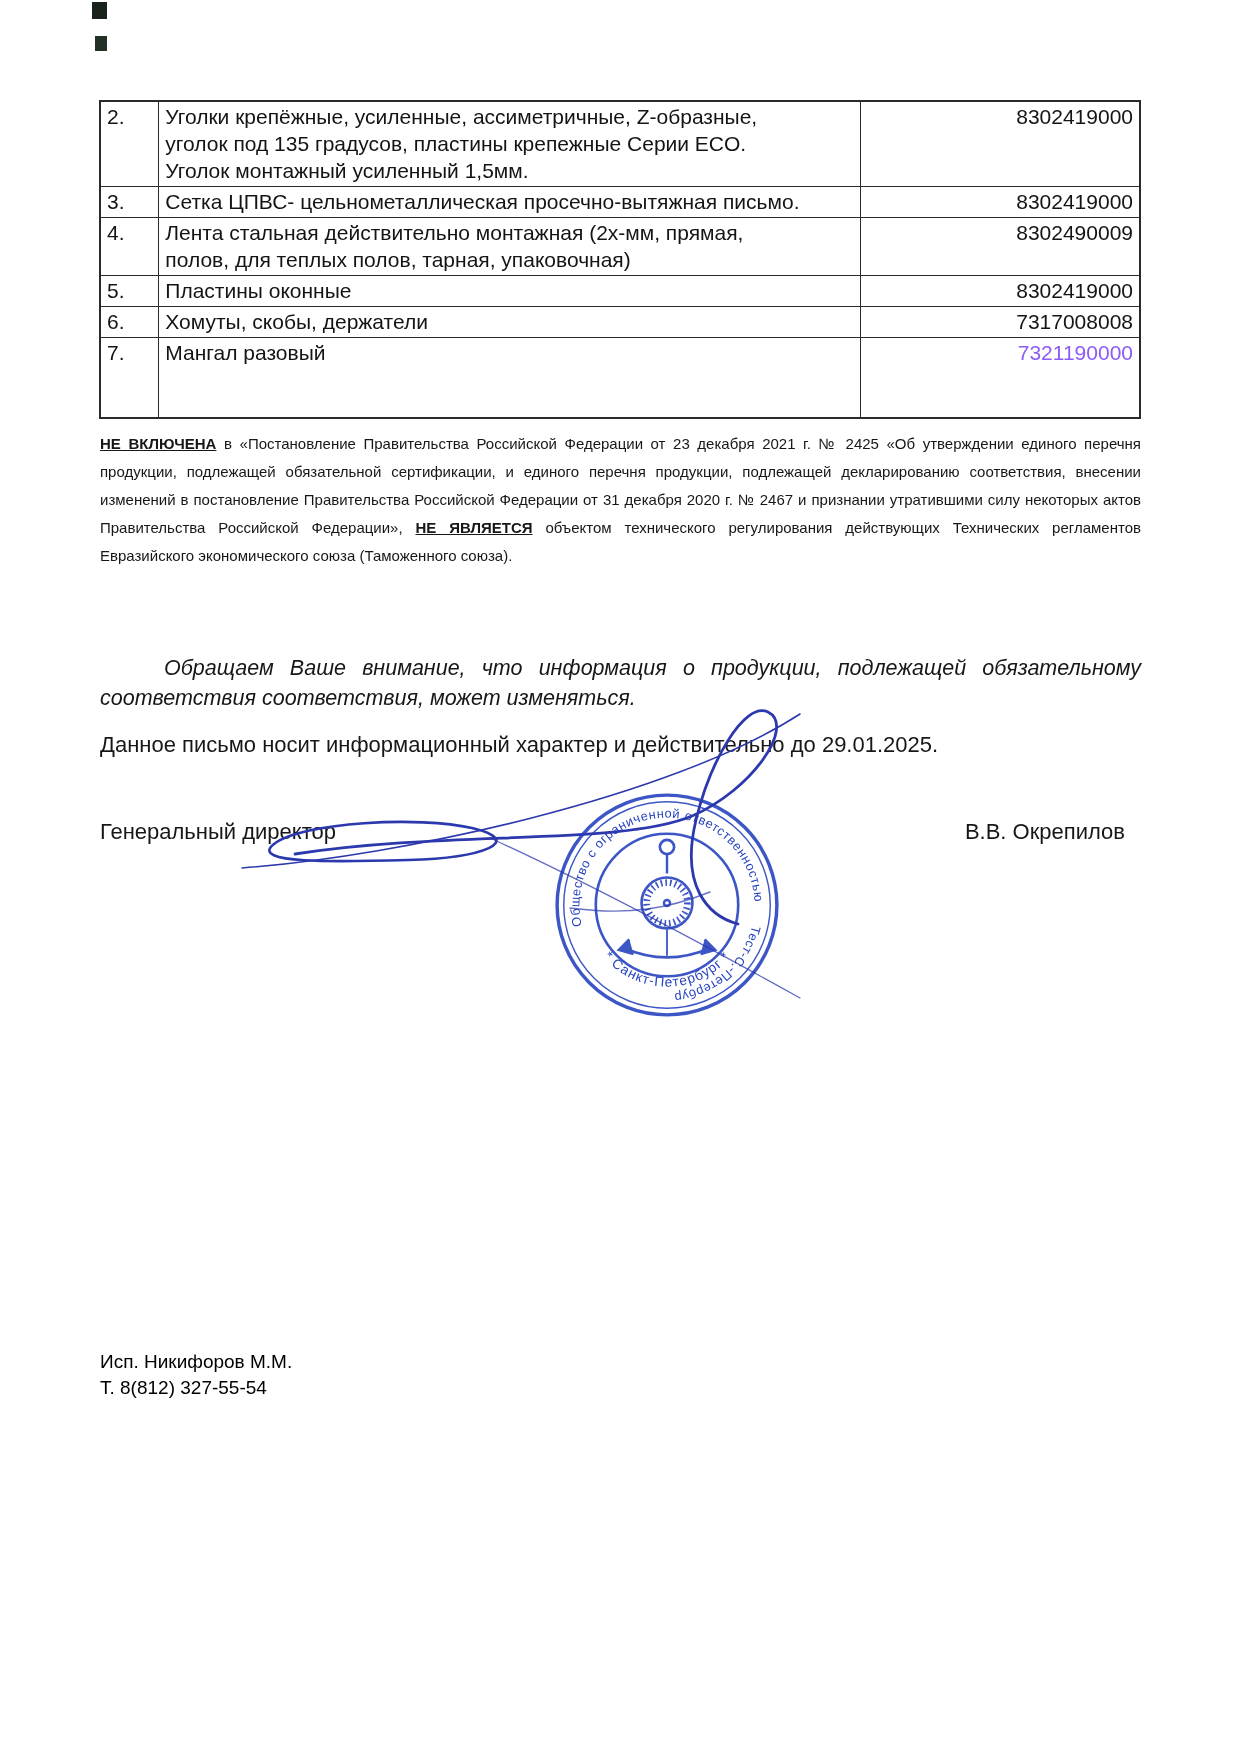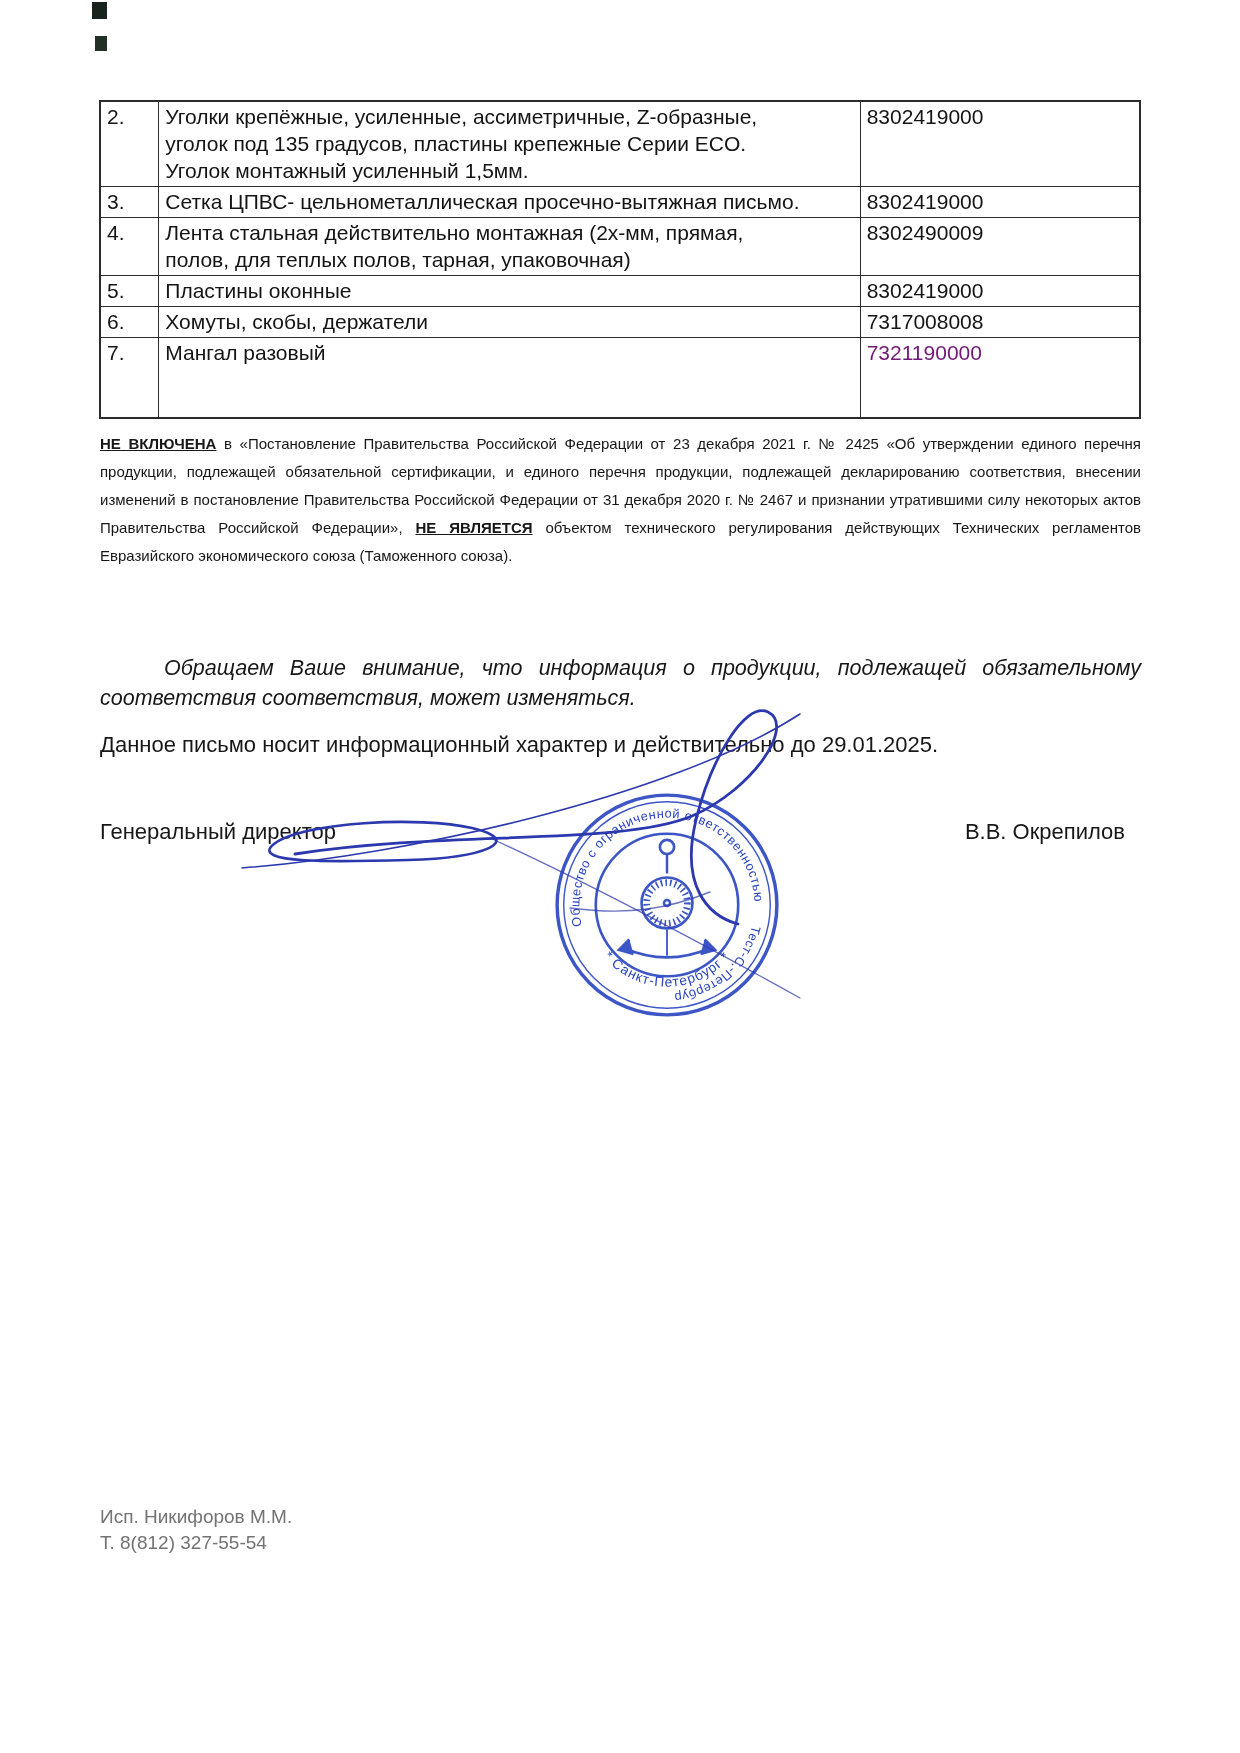--- a/index.html
+++ b/index.html
@@ -23,23 +23,23 @@
     font-size:21px;line-height:27px;color:#141414;
   }
   table.products td{
     border:1.6px solid #2b2b2b;
     vertical-align:top;
     padding:1px 6px 2px 6px;
   }
   table.products{border:2.4px solid #2b2b2b;}
   td.c-num{width:46px;padding-left:11px;}
   td.c-desc{width:700px;padding-left:9px;}
-  td.c-code{width:270px;text-align:left;}
+  td.c-code{width:270px;text-align:right;}
   tr.row-tall td{height:76px;}
-  .code-muted{color:#701a75;}
+  .code-muted{color:#8b5cf6;}
 
   
   .para1{
     position:absolute;left:100px;top:430px;width:1041px;
     font-size:15px;line-height:28px;text-align:justify;
   }
   .bold-underline{font-weight:bold;text-decoration:underline;}
   .para2{
     position:absolute;left:100px;top:653px;width:1041px;
     font-size:21.5px;line-height:30px;font-style:italic;
@@ -53,22 +53,22 @@
     position:absolute;left:100px;top:818px;width:1041px;
     font-size:22px;line-height:27px;
   }
   .sig-pos{position:absolute;left:0;top:0;}
   .sig-name{position:absolute;right:16px;top:0;}
 
   .stamp-svg{position:absolute;left:550px;top:788px;width:234px;height:234px;}
   .signature-svg{position:absolute;left:240px;top:678px;width:600px;height:340px;}
 
   .footer{
-    position:absolute;left:100px;top:1504px;
-    font-size:19px;line-height:26px;color:#737373;
+    position:absolute;left:100px;top:1349px;
+    font-size:19px;line-height:26px;color:#000000;
   }
 </style>
 </head>
 <body>
 
 <div class="page">
 
   <div class="artifact a1"></div>
   <div class="artifact a2"></div>
 

